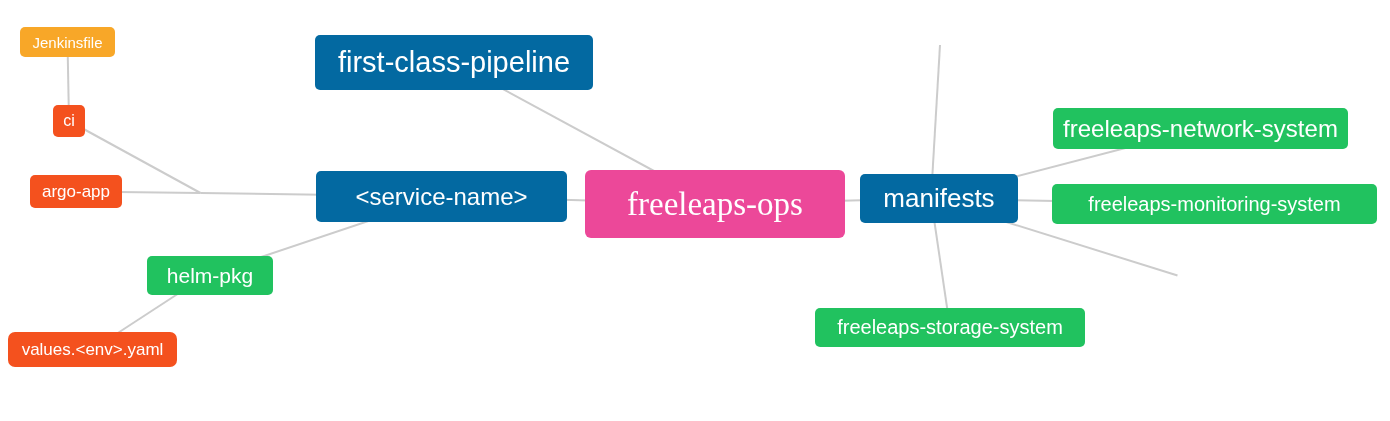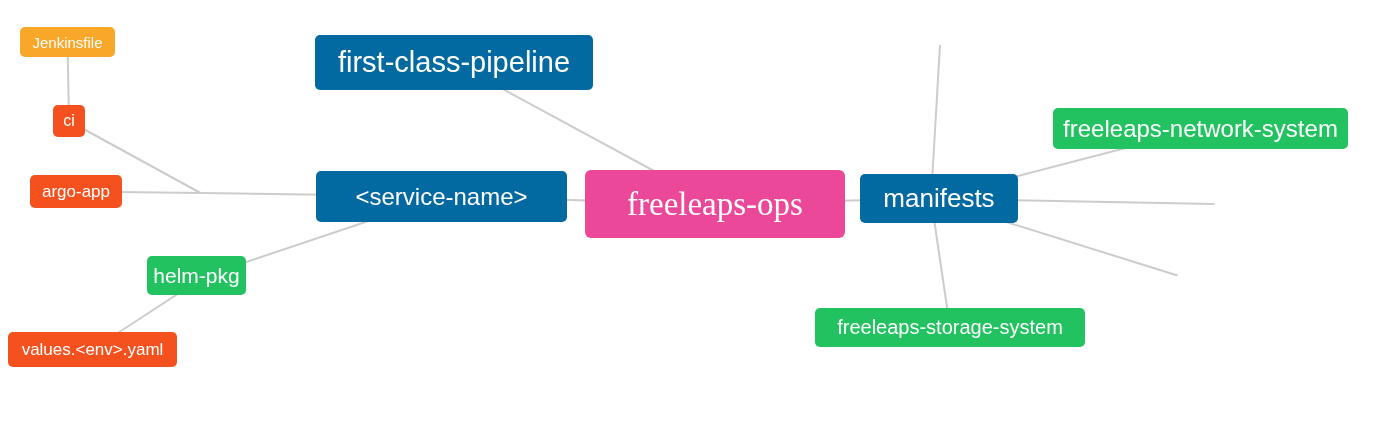--- a/index.html
+++ b/index.html
@@ -41,22 +41,22 @@
   .c-green  { background: #21c25f; }
   .c-orange { background: #f8a728; }
   .c-red    { background: #f4511e; }
   .c-dark   { background: #ec4899; font-family: Liberation Serif, serif; }
 
   
   #n-jenkinsfile   { left: 20px;   top: 27px;  width: 95px;  height: 30px; font-size: 15px; }
   #n-ci            { left: 53px;   top: 105px; width: 32px;  height: 32px; font-size: 16px; }
   #n-argo-app      { left: 30px;   top: 175px; width: 92px;  height: 33px; font-size: 17px; }
   #n-env           { left: 158px;  top: 173px; width: 85px;  height: 40px; font-size: 22px; }
-  #n-helm-pkg      { left: 147px;  top: 256px; width: 99px; height: 39px; font-size: 21px; }
-  #n-values        { left: 8px;    top: 332px; width: 169px; height: 35px; font-size: 17px; }
+  #n-helm-pkg      { left: 147px;  top: 256px; width: 126px; height: 39px; font-size: 21px; }
+  #n-values        { left: 8px;    top: 332px; width: 169px; height: 35px; font-size: 17px; border-radius: 7px; }
   #n-first-class   { left: 315px;  top: 35px;  width: 278px; height: 55px; font-size: 29px; }
   #n-service-name  { left: 316px;  top: 171px; width: 251px; height: 51px; font-size: 24px; }
   #n-freeleaps-ops { left: 585px;  top: 170px; width: 260px; height: 68px; font-size: 33px; border-radius: 6px; }
   #n-manifests     { left: 852px;  top: 174px; width: 158px; height: 49px; font-size: 26px; margin-left: 8px; }
   #n-devops        { left: 797px;  top: 25px;  width: 286px; height: 40px; font-size: 20px; }
   #n-network       { left: 1053px; top: 108px; width: 295px; height: 41px; font-size: 24px; }
   #n-monitoring    { left: 1052px; top: 184px; width: 325px; height: 40px; font-size: 20px; }
   #n-controls      { left: 1045px; top: 256px; width: 265px; height: 39px; font-size: 20px; }
   #n-storage       { left: 815px;  top: 308px; width: 270px; height: 39px; font-size: 20px; }
 </style>
@@ -85,15 +85,16 @@
   <div id="n-jenkinsfile" class="node c-orange">Jenkinsfile</div>
   <div id="n-ci" class="node c-red">ci</div>
   <div id="n-argo-app" class="node c-red">argo-app</div>
   <div id="n-helm-pkg" class="node c-green">helm-pkg</div>
   <div id="n-values" class="node c-red">values.&lt;env&gt;.yaml</div>
   <div id="n-first-class" class="node c-blue">first-class-pipeline</div>
   <div id="n-service-name" class="node c-blue">&lt;service-name&gt;</div>
   <div id="n-freeleaps-ops" class="node c-dark">freeleaps-ops</div>
   <div id="n-manifests" class="node c-blue">manifests</div>
   <div id="n-network" class="node c-green">freeleaps-network-system</div>
+  <div id="n-monitoring" class="node c-green">freeleaps-monitoring-system</div>
   <div id="n-storage" class="node c-green">freeleaps-storage-system</div>
 
 </div>
 
 </body></html>

